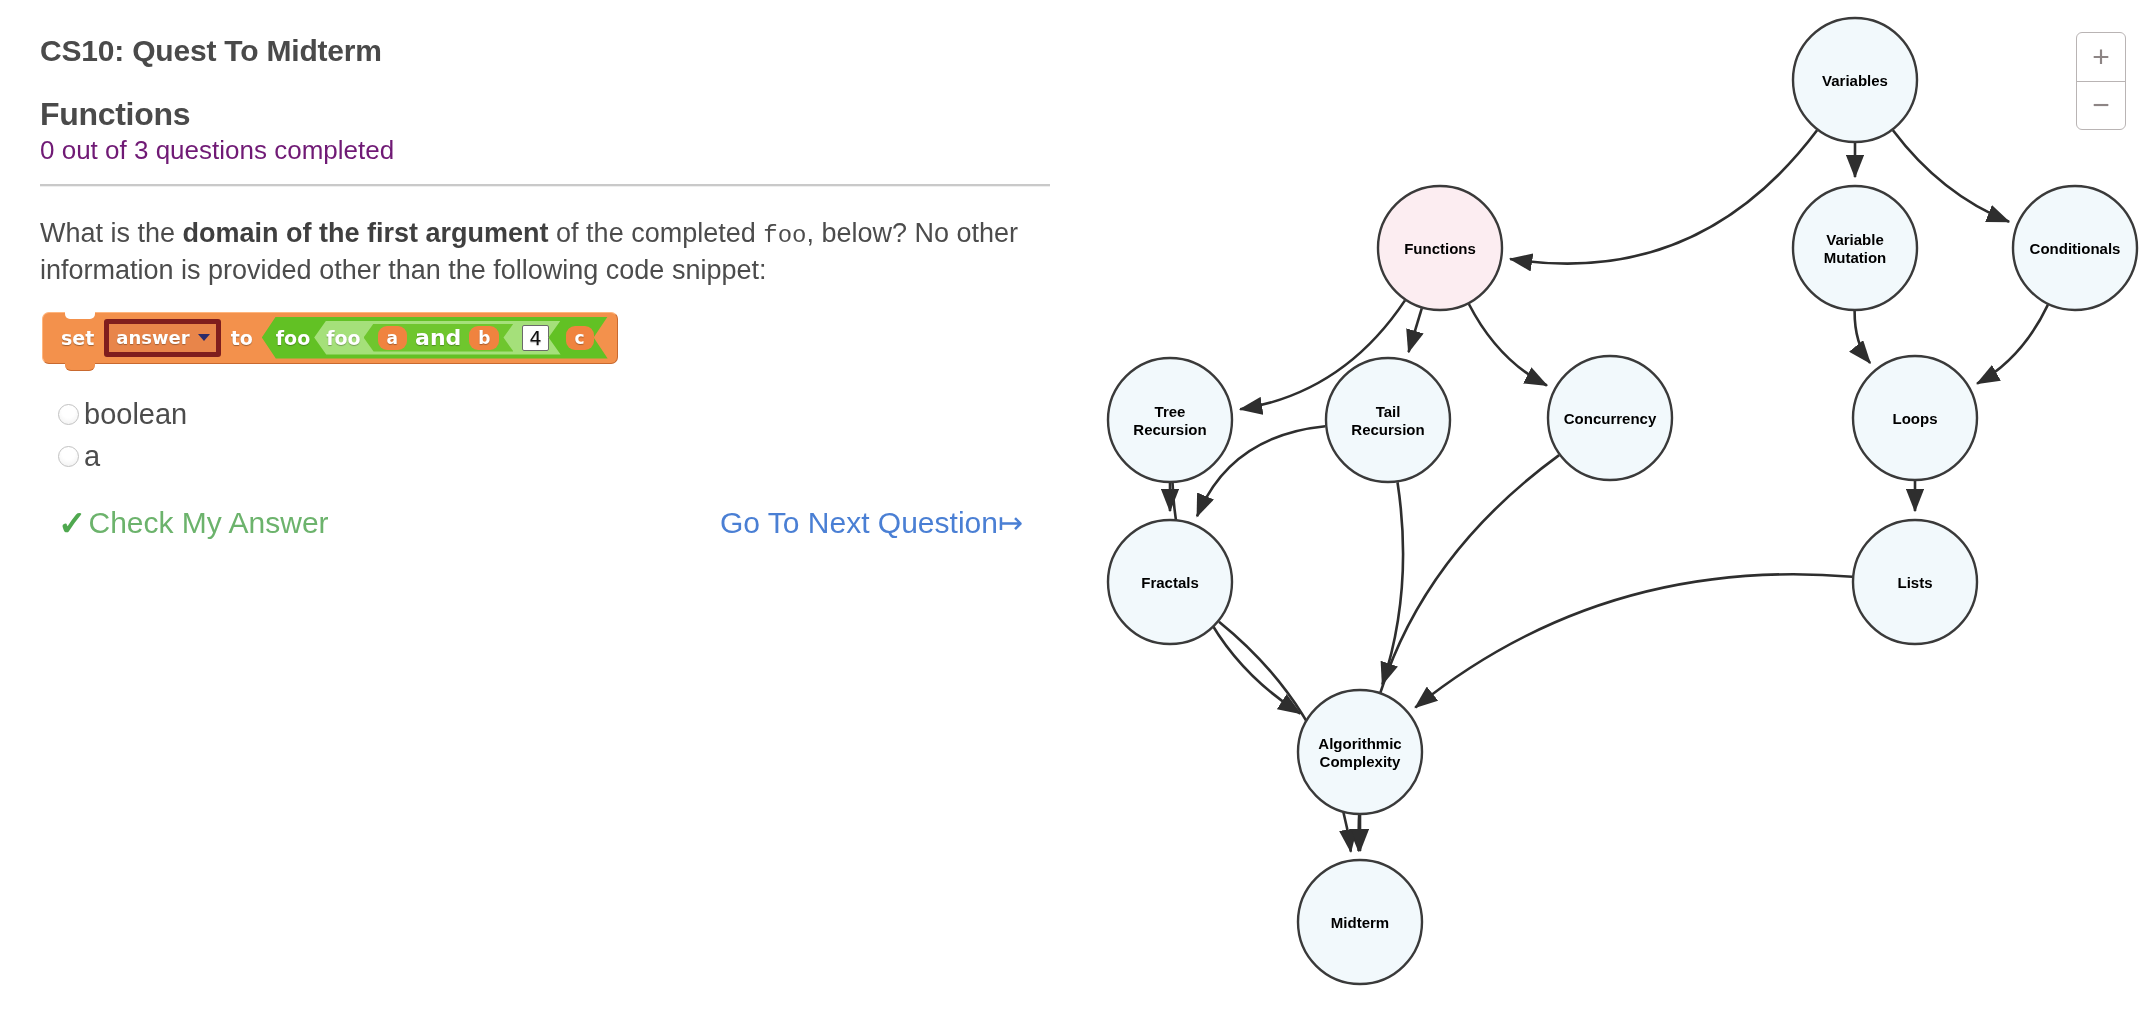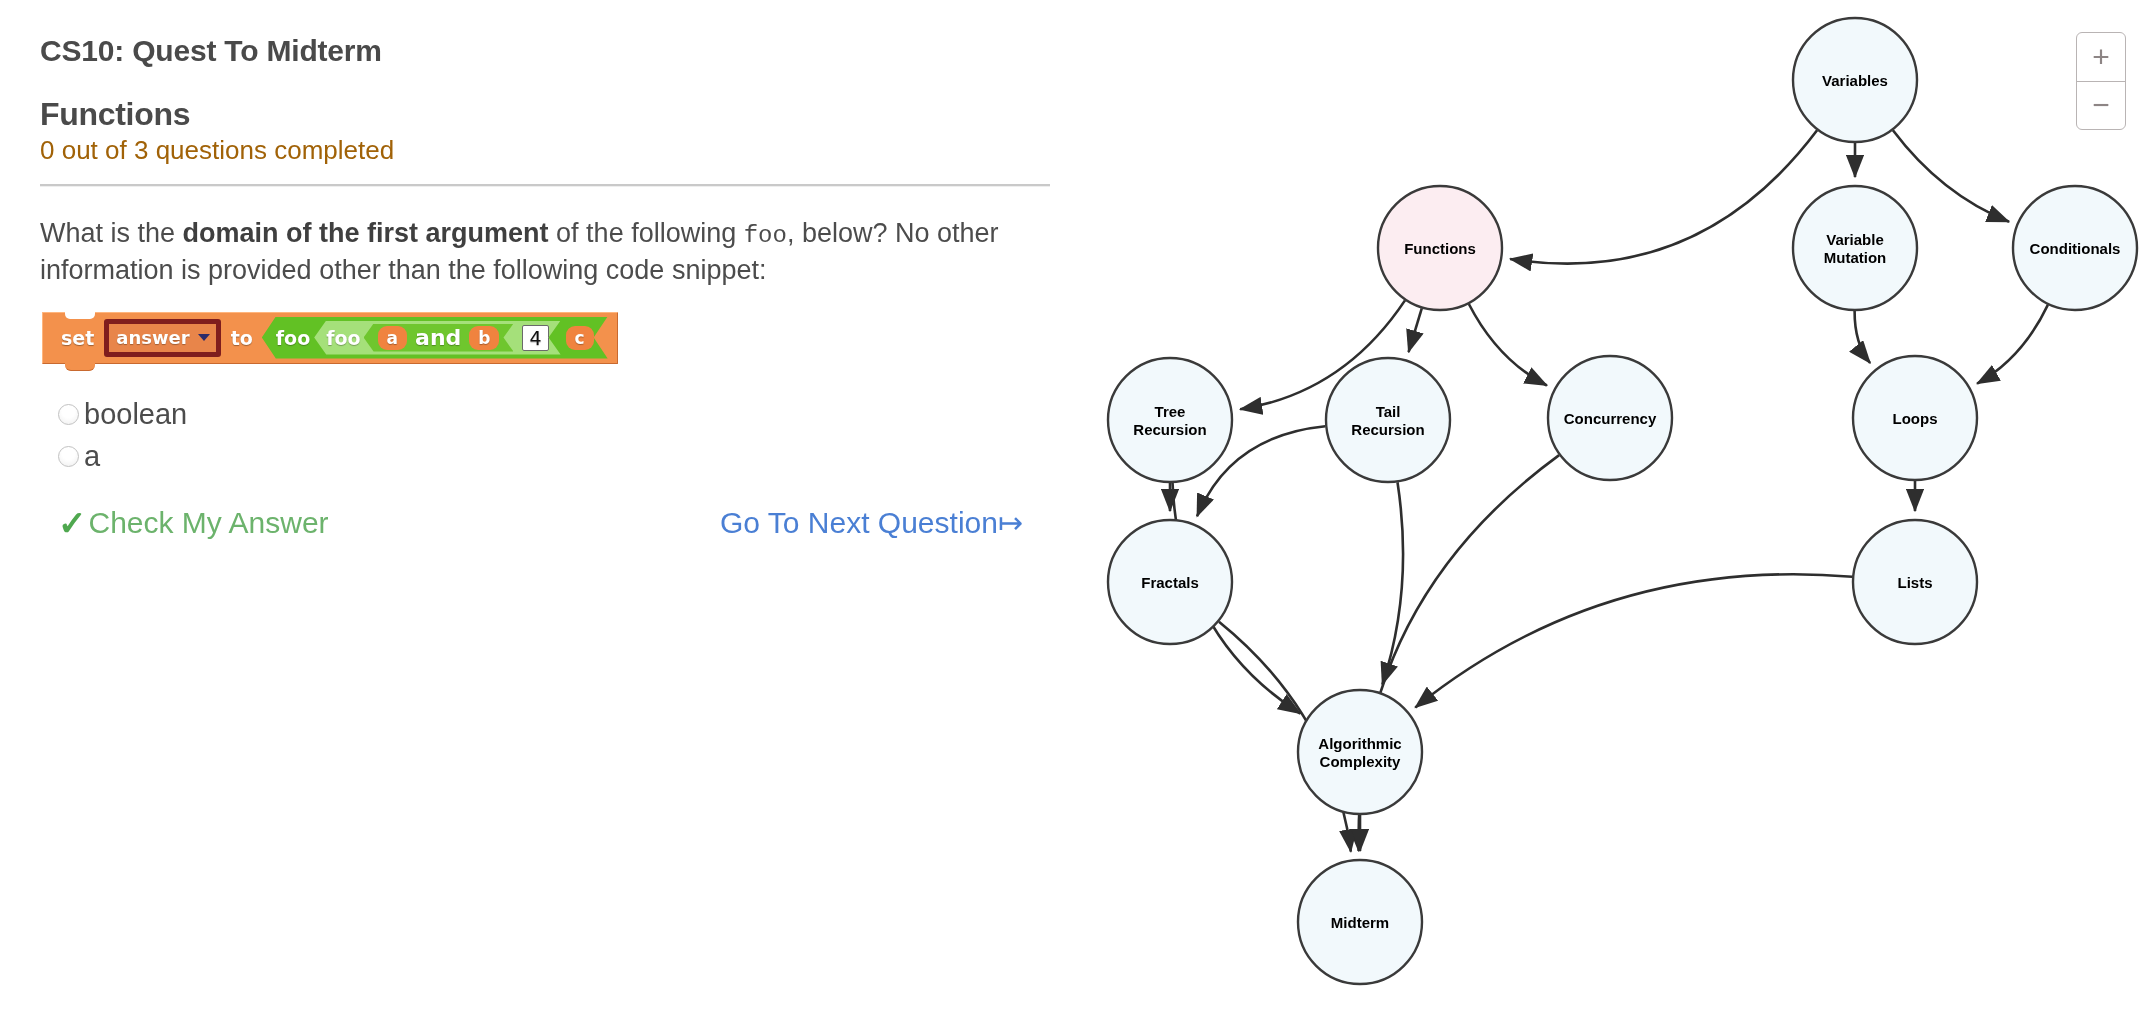--- a/index.html
+++ b/index.html
@@ -20,41 +20,41 @@
   }
   .course-title {
     font-size: 30px; font-weight: bold; color: #4a4a4a;
     letter-spacing: -0.2px; margin: 0 0 30px 0; line-height: 1.1;
   }
   .topic-title {
     font-size: 32px; font-weight: bold; color: #4a4a4a;
     margin: 0 0 4px 0; line-height: 1.1; letter-spacing:-0.3px;
   }
   .progress-text {
-    font-size: 26px; color: #a16207; margin: 0 0 18px 0; line-height: 1.15;
+    font-size: 26px; color: #701a75; margin: 0 0 18px 0; line-height: 1.15;
   }
   .divider {
     width: 1010px; height: 0;
     border-top: 2px solid #c9c9c9;
     border-bottom: 1px solid #eeeeee;
     margin: 0 0 28px 0;
   }
   .question-text {
     font-size: 27px; color: #4c4c4c; line-height: 1.38;
     width: 1015px; margin: 0 0 22px 0;
   }
   .question-text b { font-weight: bold; color:#3f3f3f; }
   .mono { font-family: "Liberation Mono", monospace; font-size: 24px; }
 
   
   .snap-wrap { margin: 0 0 30px 2px; }
   .snap-block {
     display: inline-flex; align-items: center;
     background: #f3914c;
-    border-radius: 1px;
+    border-radius: 7px;
     border-top: 1px solid #ffb57d;
     border-left: 1px solid #ffb57d;
     border-bottom: 1px solid #c8692f;
     border-right: 1px solid #c8692f;
     padding: 6px 8px 6px 10px;
     height: 52px;
     position: relative;
   }
   .snap-notch-top {
     position:absolute; left: 22px; top:-1px; width: 30px; height: 7px;
@@ -173,21 +173,21 @@
 
   <div id="quiz-panel">
 
     <div class="course-title">CS10: Quest To Midterm</div>
 
     <div class="topic-title">Functions</div>
     <div class="progress-text">0 out of 3 questions completed</div>
 
     <div class="divider"></div>
 
-    <div class="question-text"><span>What is the </span><b>domain of the first argument</b><span> of the following </span><span class="mono">foo</span><span>, below? No other information is provided other than the following code snippet:</span></div>
+    <div class="question-text"><span>What is the </span><b>domain of the first argument</b><span> of the completed </span><span class="mono">foo</span><span>, below? No other information is provided other than the following code snippet:</span></div>
 
     <div class="snap-wrap">
       <div class="snap-block">
         <div class="snap-notch-top"></div>
         <div class="snap-notch-bottom"></div>
 
         <span class="snap-label">set</span>
 
         <span class="snap-dropdown">
           <span>answer</span>

